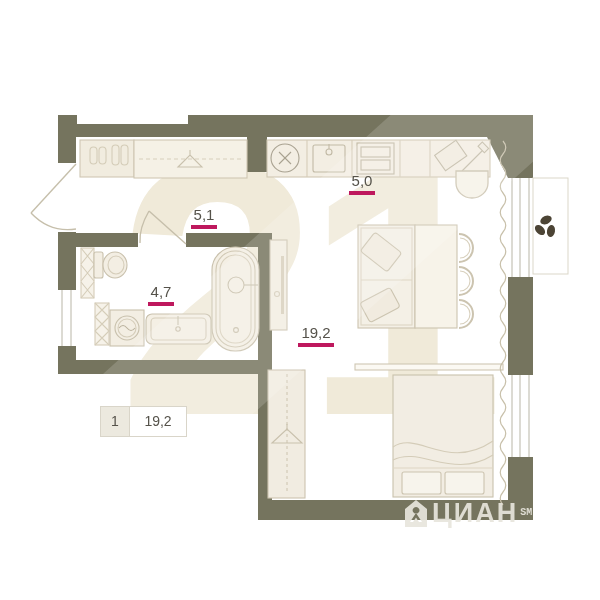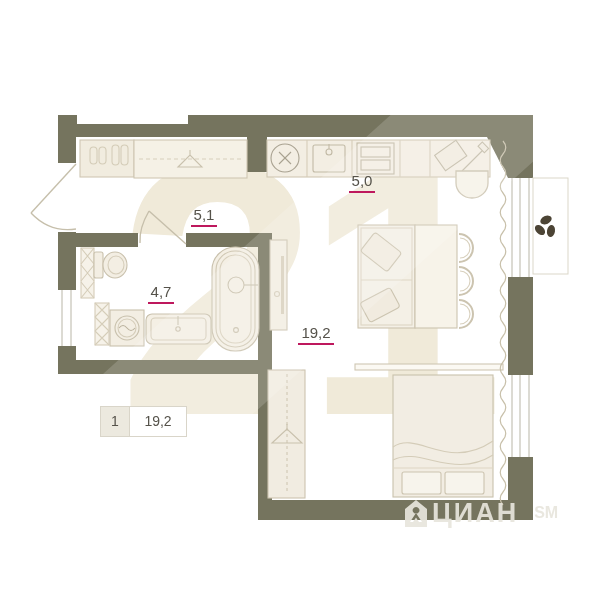--- a/index.html
+++ b/index.html
@@ -4,31 +4,31 @@
 <style>
   html,body{margin:0;padding:0;background:#ffffff;}
   #canvas{position:relative;width:600px;height:600px;background:#ffffff;overflow:hidden;
           font-family:"Liberation Sans",sans-serif;}
   #wm21{position:absolute;left:118px;top:118px;z-index:1;font-size:360px;line-height:0.95;
         font-weight:700;color:#f0ead9;letter-spacing:-14px;user-select:none;}
   #plansvg{position:absolute;left:0;top:0;z-index:2;}
   .swoosh{position:absolute;left:-40px;top:210px;width:700px;height:130px;z-index:3;
           background:rgba(255,255,255,0.16);transform:rotate(-42deg);pointer-events:none;}
   .room-label{position:absolute;z-index:4;font-size:15px;color:#55524a;text-align:center;}
-  .room-label span{display:inline-block;border-bottom:2px solid #be185d;padding:0 3px 2px;}
+  .room-label span{display:inline-block;border-bottom:4px solid #be185d;padding:0 3px 2px;}
   #sumtable{position:absolute;left:100px;top:406px;z-index:4;display:flex;}
   #sumtable .cell{height:29px;line-height:29px;text-align:center;font-size:14px;color:#55524a;
           border:1px solid #d9d5c9;background:#ffffff;}
   #sumtable .cell+.cell{margin-left:-1px;}
   .c1{width:28px;background:#ecE9df !important;}
   .c2{width:56px;} .c3{width:56px;}
   #wm-cian{position:absolute;left:404px;top:498px;z-index:5;display:flex;align-items:center;
            color:rgba(231,229,220,0.92);pointer-events:none;}
   #wm-cian .brand{font-size:27px;font-weight:700;letter-spacing:2px;line-height:30px;}
-  #wm-cian .sm{font-size:16px;font-weight:700;line-height:10px;margin-left:16px;}
+  #wm-cian .sm{font-size:10px;font-weight:700;line-height:10px;margin-left:2px;font-family:Liberation Mono, monospace;}
   #wm-cian svg{margin-right:4px;}
 </style>
 </head>
 <body>
 
 <div id="canvas">
 
   <div id="wm21">21</div>
 
   <svg id="plansvg" width="600" height="600" viewBox="0 0 600 600">

